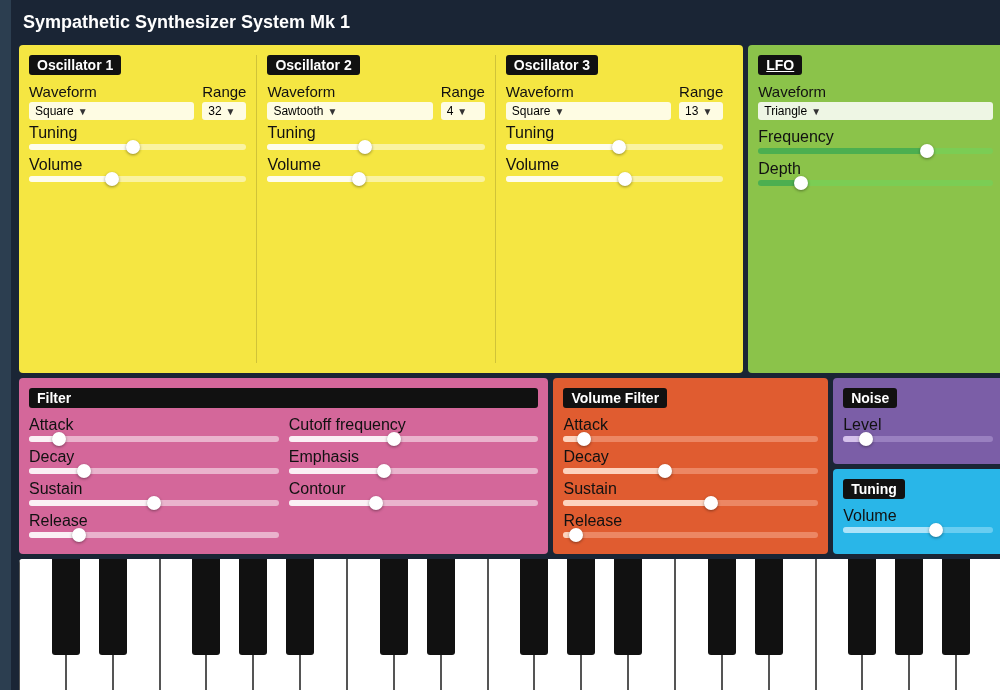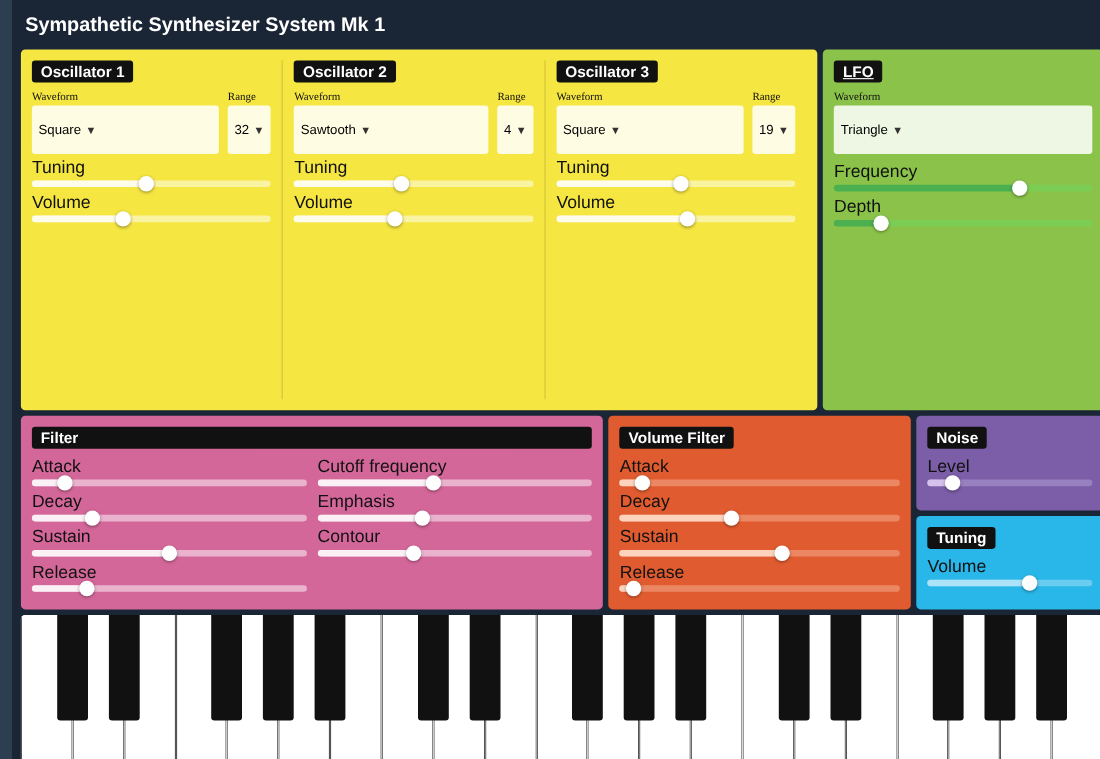--- a/index.html
+++ b/index.html
@@ -158,37 +158,36 @@
     }
     .waveform-group, .range-group {
       display: flex;
       flex-direction: column;
     }
     .waveform-group {
       flex: 1;
     }
     .select-control {
       display: flex;
-      align-items: flex-end;
+      align-items: center;
       background: rgba(255,255,255,0.85);
       border-radius: 3px;
-      padding: 15px 6px;
+      padding: 2px 6px;
       font-size: 12px;
       cursor: pointer;
       gap: 4px;
     }
     .select-control .arrow {
       font-size: 10px;
       color: #333;
     }
     .ctrl-label {
-      font-size: 10px;
+      font-size: 15px;
       color: #111;
       margin-bottom: 2px;
-      font-family: Liberation Serif, serif;
     }
     
     #lfo-title { background: #111; text-decoration: underline; }
     #filter-title { background: #111; }
     #volume-filter-title { background: #111; }
     #noise-title { background: #111; }
     #output-title { background: #111; }
 
     
     #keyboard-area {
@@ -309,21 +308,21 @@
               <div class="waveform-group">
                 <div class="ctrl-label">Waveform</div>
                 <div class="select-control">
                   <span>Square</span>
                   <span class="arrow">▼</span>
                 </div>
               </div>
               <div class="range-group">
                 <div class="ctrl-label">Range</div>
                 <div class="select-control">
-                  <span>19</span>
+                  <span>13</span>
                   <span class="arrow">▼</span>
                 </div>
               </div>
             </div>
             <div class="param-group">
               <div class="param-label">Tuning</div>
               <div class="slider-track">
                 <div class="slider-fill" style="width:52%"></div>
                 <div class="slider-thumb" style="left:52%"></div>
               </div>

